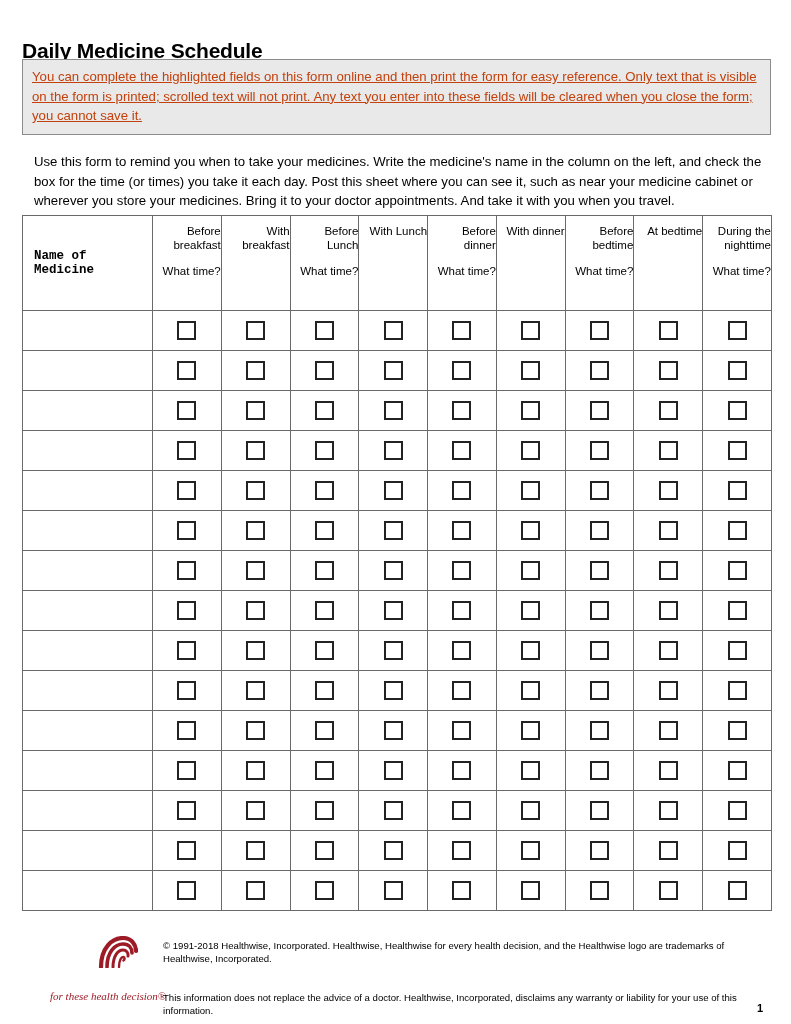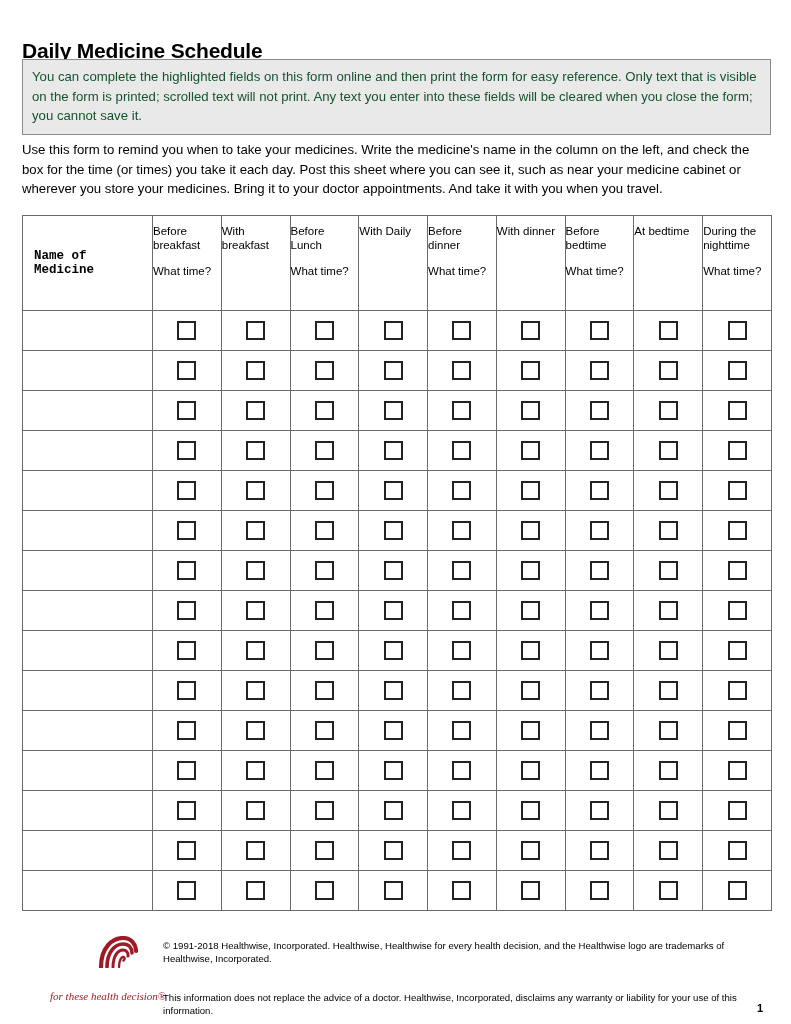--- a/index.html
+++ b/index.html
@@ -42,33 +42,34 @@
     top: 47px;
     width: 749px;
     box-sizing: border-box;
     background: #e9e9e9;
     border: 1px solid #8c8c8c;
     padding: 7px 9px 8px 9px;
   }
   .notice-text {
     font-size: 13.2px;
     line-height: 19.5px;
-    color: #14532d;
+    color: #c2410c;
     margin: 0;
+    text-decoration: underline;
   }
 
   
   .intro-para {
     position: absolute;
     left: 22px;
     top: 128px;
     width: 752px;
     font-size: 13.2px;
     line-height: 19.5px;
-    margin: 0;
+    margin: 12px;
   }
 
   
   .schedule-table {
     position: absolute;
     left: 22px;
     top: 203px;
     width: 749px;
     border-collapse: collapse;
     table-layout: fixed;
@@ -77,21 +78,21 @@
   .schedule-table td {
     border: 1px solid #6a6a6a;
     padding: 0;
     vertical-align: middle;
   }
   .schedule-table thead th {
     height: 86px;
     font-weight: normal;
     font-size: 11.5px;
     line-height: 14px;
-    text-align: left;
+    text-align: right;
     vertical-align: top;
     padding-top: 8px;
   }
   th.col-name {
     vertical-align: middle !important;
     padding-top: 0 !important;
     text-align: left !important;
     padding-left: 11px;
     font-weight: bold !important;
     font-size: 12.5px !important;
@@ -217,21 +218,21 @@
             <span class="th-time">What time?</span>
           </th>
           <th>
             <span class="th-when">With breakfast</span>
           </th>
           <th>
             <span class="th-when">Before Lunch</span>
             <span class="th-time">What time?</span>
           </th>
           <th>
-            <span class="th-when">With Daily</span>
+            <span class="th-when">With Lunch</span>
           </th>
           <th>
             <span class="th-when">Before dinner</span>
             <span class="th-time">What time?</span>
           </th>
           <th>
             <span class="th-when">With dinner</span>
           </th>
           <th>
             <span class="th-when">Before bedtime</span>

